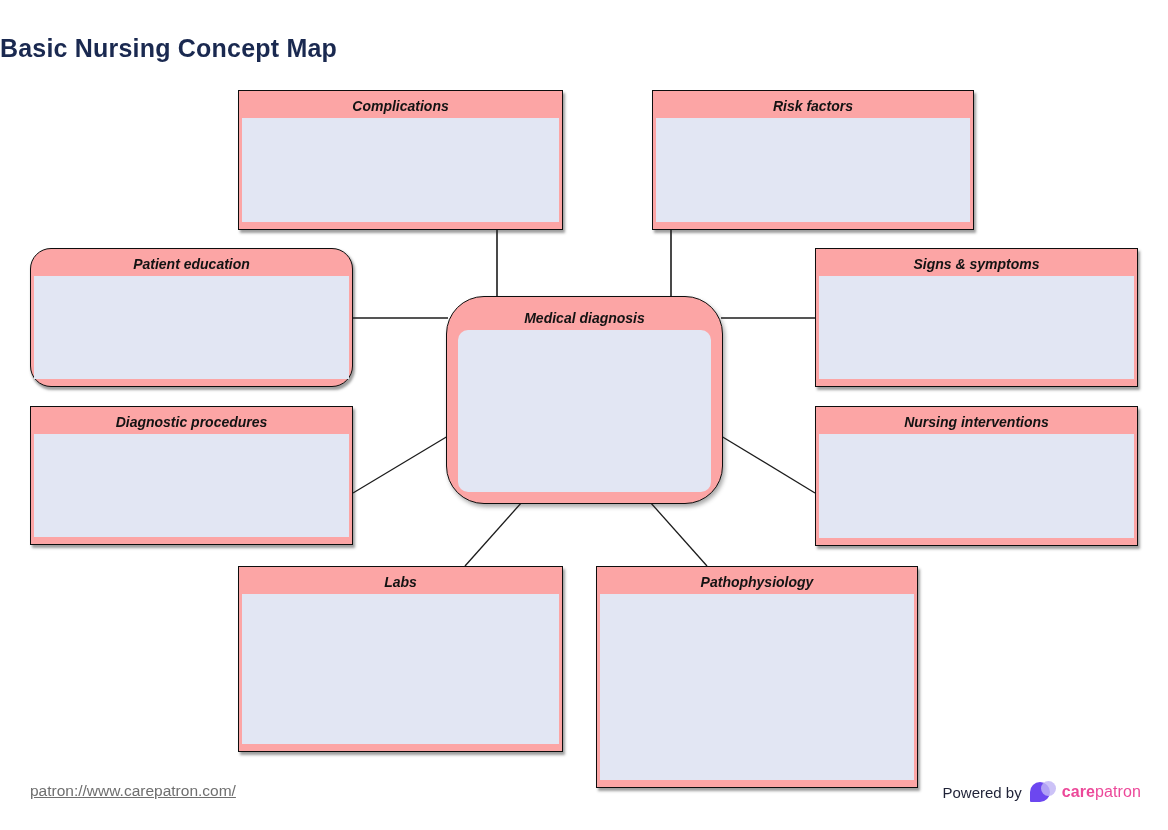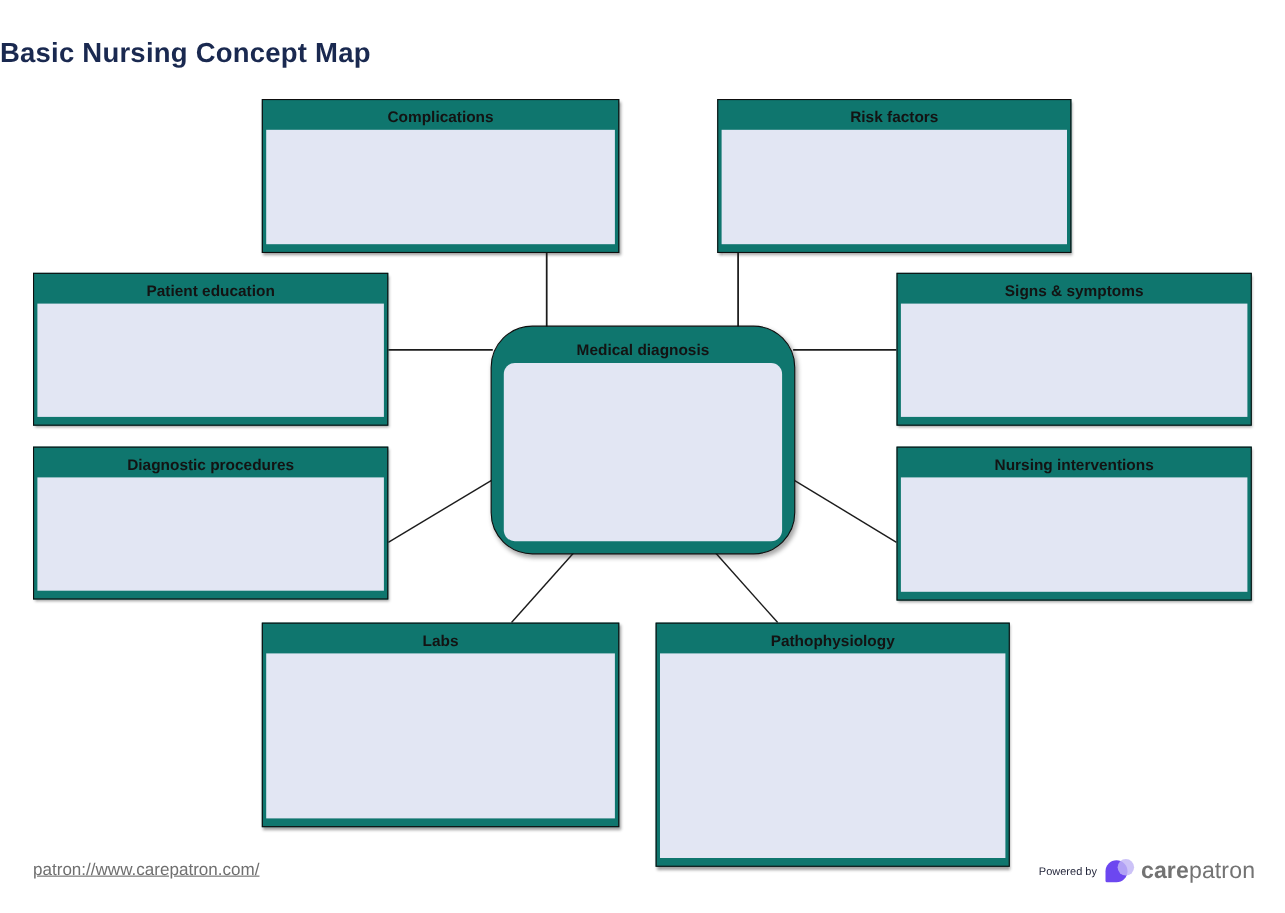--- a/index.html
+++ b/index.html
@@ -27,43 +27,44 @@
 
   svg.connectors {
     position: absolute;
     left: 0; top: 0;
     width: 1168px; height: 830px;
     pointer-events: none;
   }
 
   .node {
     position: absolute;
-    background: #0f766e;
+    background: #fca5a5;
     border: 1.6px solid #0e0e0e;
     box-shadow: 1.5px 2.5px 2.5px rgba(40,40,40,0.45);
+    font-style: italic;
   }
   .node-title {
     position: absolute;
     left: 0; top: 0; width: 100%;
     text-align: center;
     padding-top: 7px;
     font-size: 14px;
     font-weight: bold;
     color: #131313;
   }
   .node-body {
     position: absolute;
     left: 3px; right: 3px; top: 27px; bottom: 7px;
     background: #e2e6f3;
   }
 
   
   #n-complications        { left: 238px; top:  90px; width: 325px; height: 140px; }
   #n-risk_factors         { left: 608px; top:  90px; width: 322px; height: 140px; margin-left: 44px; }
-  #n-patient_education    { left:  30px; top: 248px; width: 323px; height: 139px; }
+  #n-patient_education    { left:  30px; top: 248px; width: 323px; height: 139px; border-radius: 21px; }
   #n-signs_symptoms       { left: 815px; top: 248px; width: 323px; height: 139px; }
   #n-diagnostic_procedures{ left:  30px; top: 406px; width: 323px; height: 139px; }
   #n-nursing_interventions{ left: 815px; top: 406px; width: 323px; height: 140px; }
   #n-labs                 { left: 238px; top: 566px; width: 325px; height: 186px; padding-left: 12px; }
   #n-pathophysiology      { left: 596px; top: 566px; width: 322px; height: 222px; }
 
   
   #n-center {
     left: 446px; top: 296px; width: 277px; height: 208px;
     border-radius: 38px;
@@ -87,21 +88,21 @@
 
   .brand-block {
     position: absolute;
     right: 27px; top: 779px;
     height: 26px;
     display: flex;
     align-items: center;
     gap: 6px;
   }
   .powered-by {
-    font-size: 10px;
+    font-size: 15px;
     font-weight: 500;
     color: #1f2237;
     white-space: nowrap;
     margin-right: 2px;
   }
   .logo {
     position: relative;
     width: 26px; height: 22px;
     display: inline-block;
   }
@@ -113,22 +114,22 @@
     border-radius: 10px 10px 10px 1px;
   }
   .logo .blob-light {
     position: absolute;
     left: 11px; top: 0;
     width: 15px; height: 15px;
     background: rgba(193,181,245,0.82);
     border-radius: 50%;
   }
   .brand-name {
-    font-size: 21px;
-    color: #737373;
+    font-size: 16px;
+    color: #ec4899;
     letter-spacing: 0.1px;
     white-space: nowrap;
   }
   .brand-name .bold-part { font-weight: bold; }
   .brand-name .light-part { font-weight: normal; }
 </style>
 </head>
 <body>
 
 <div class="canvas">

